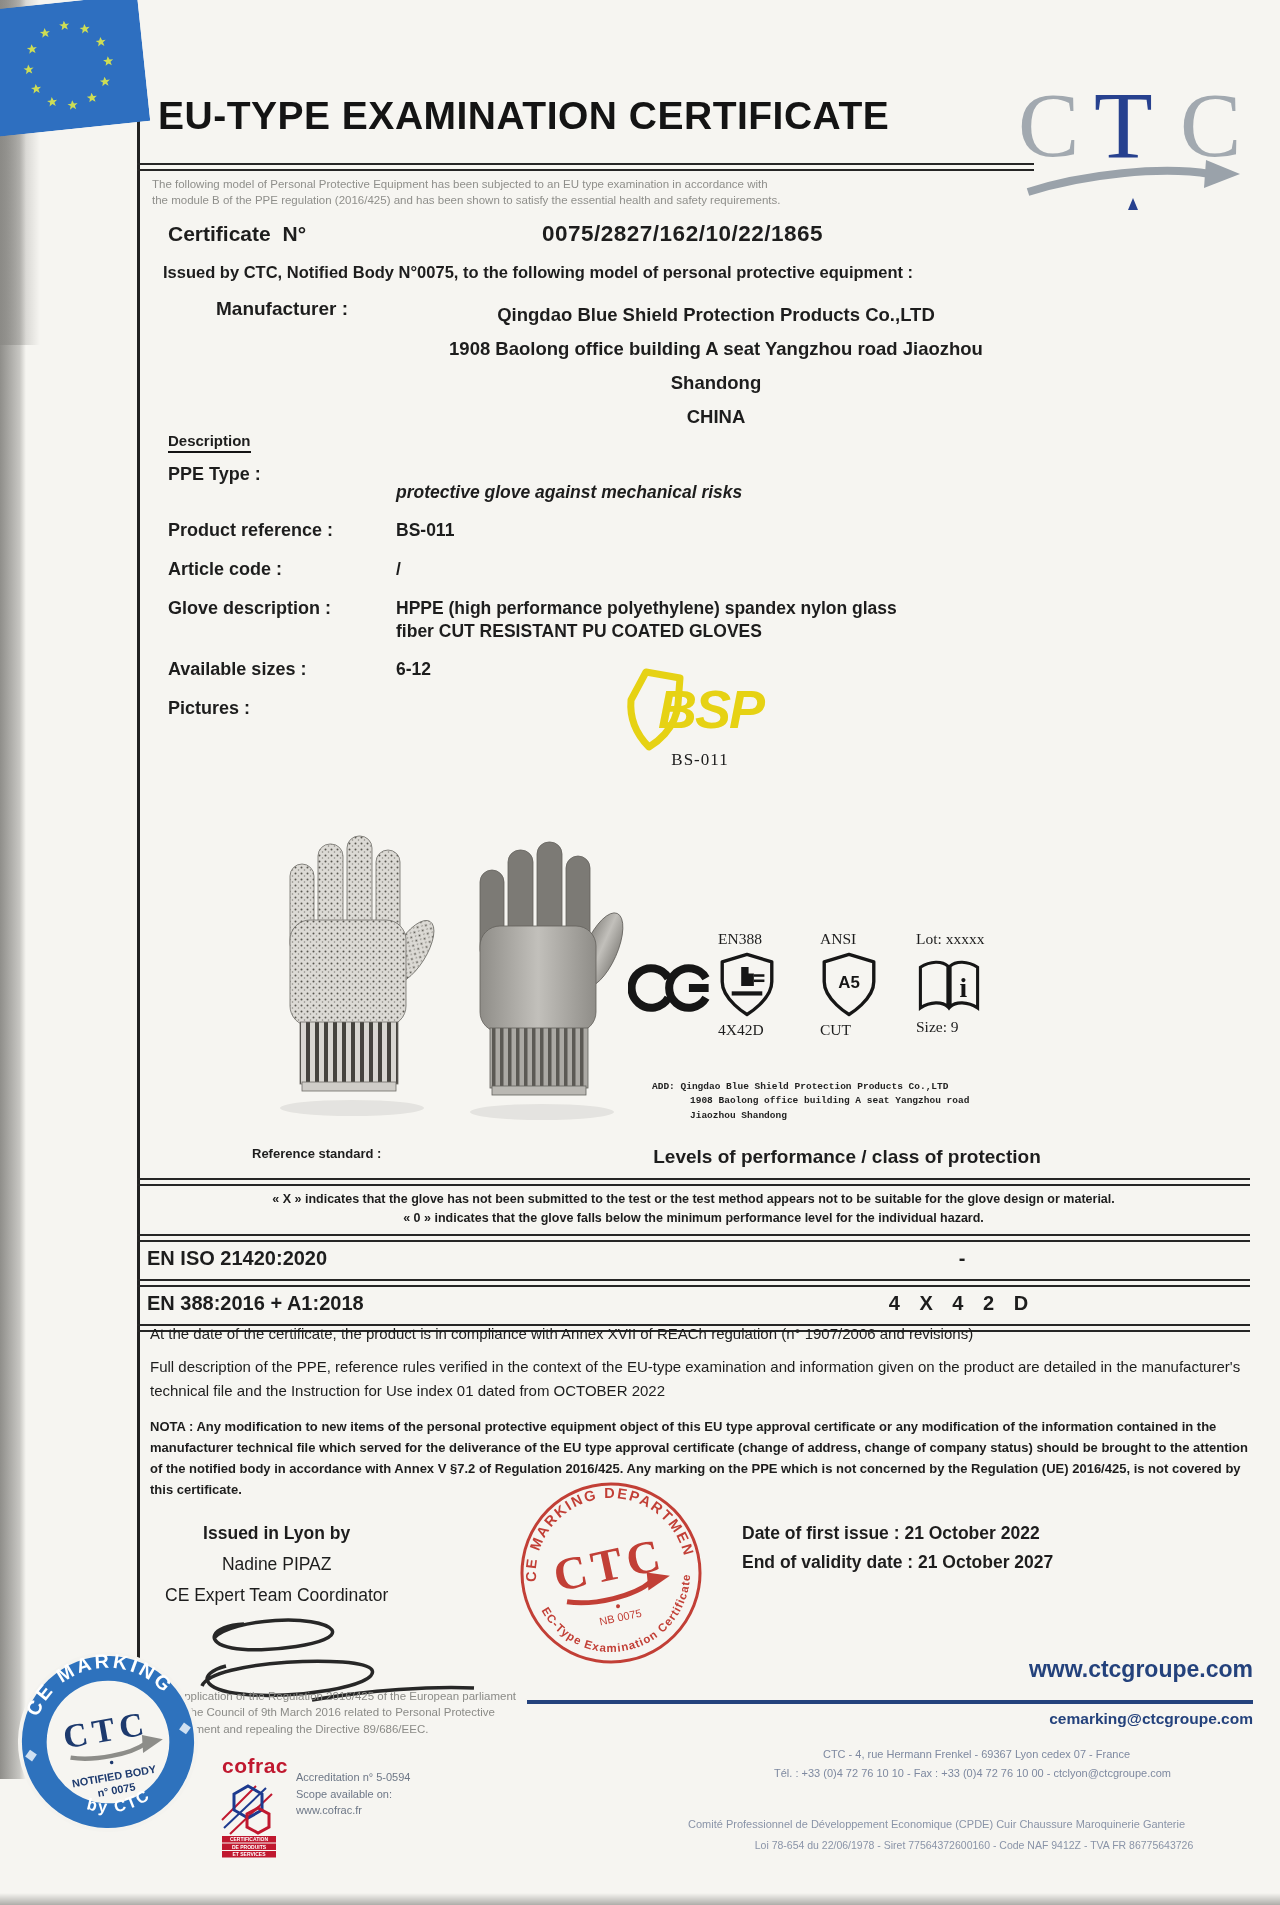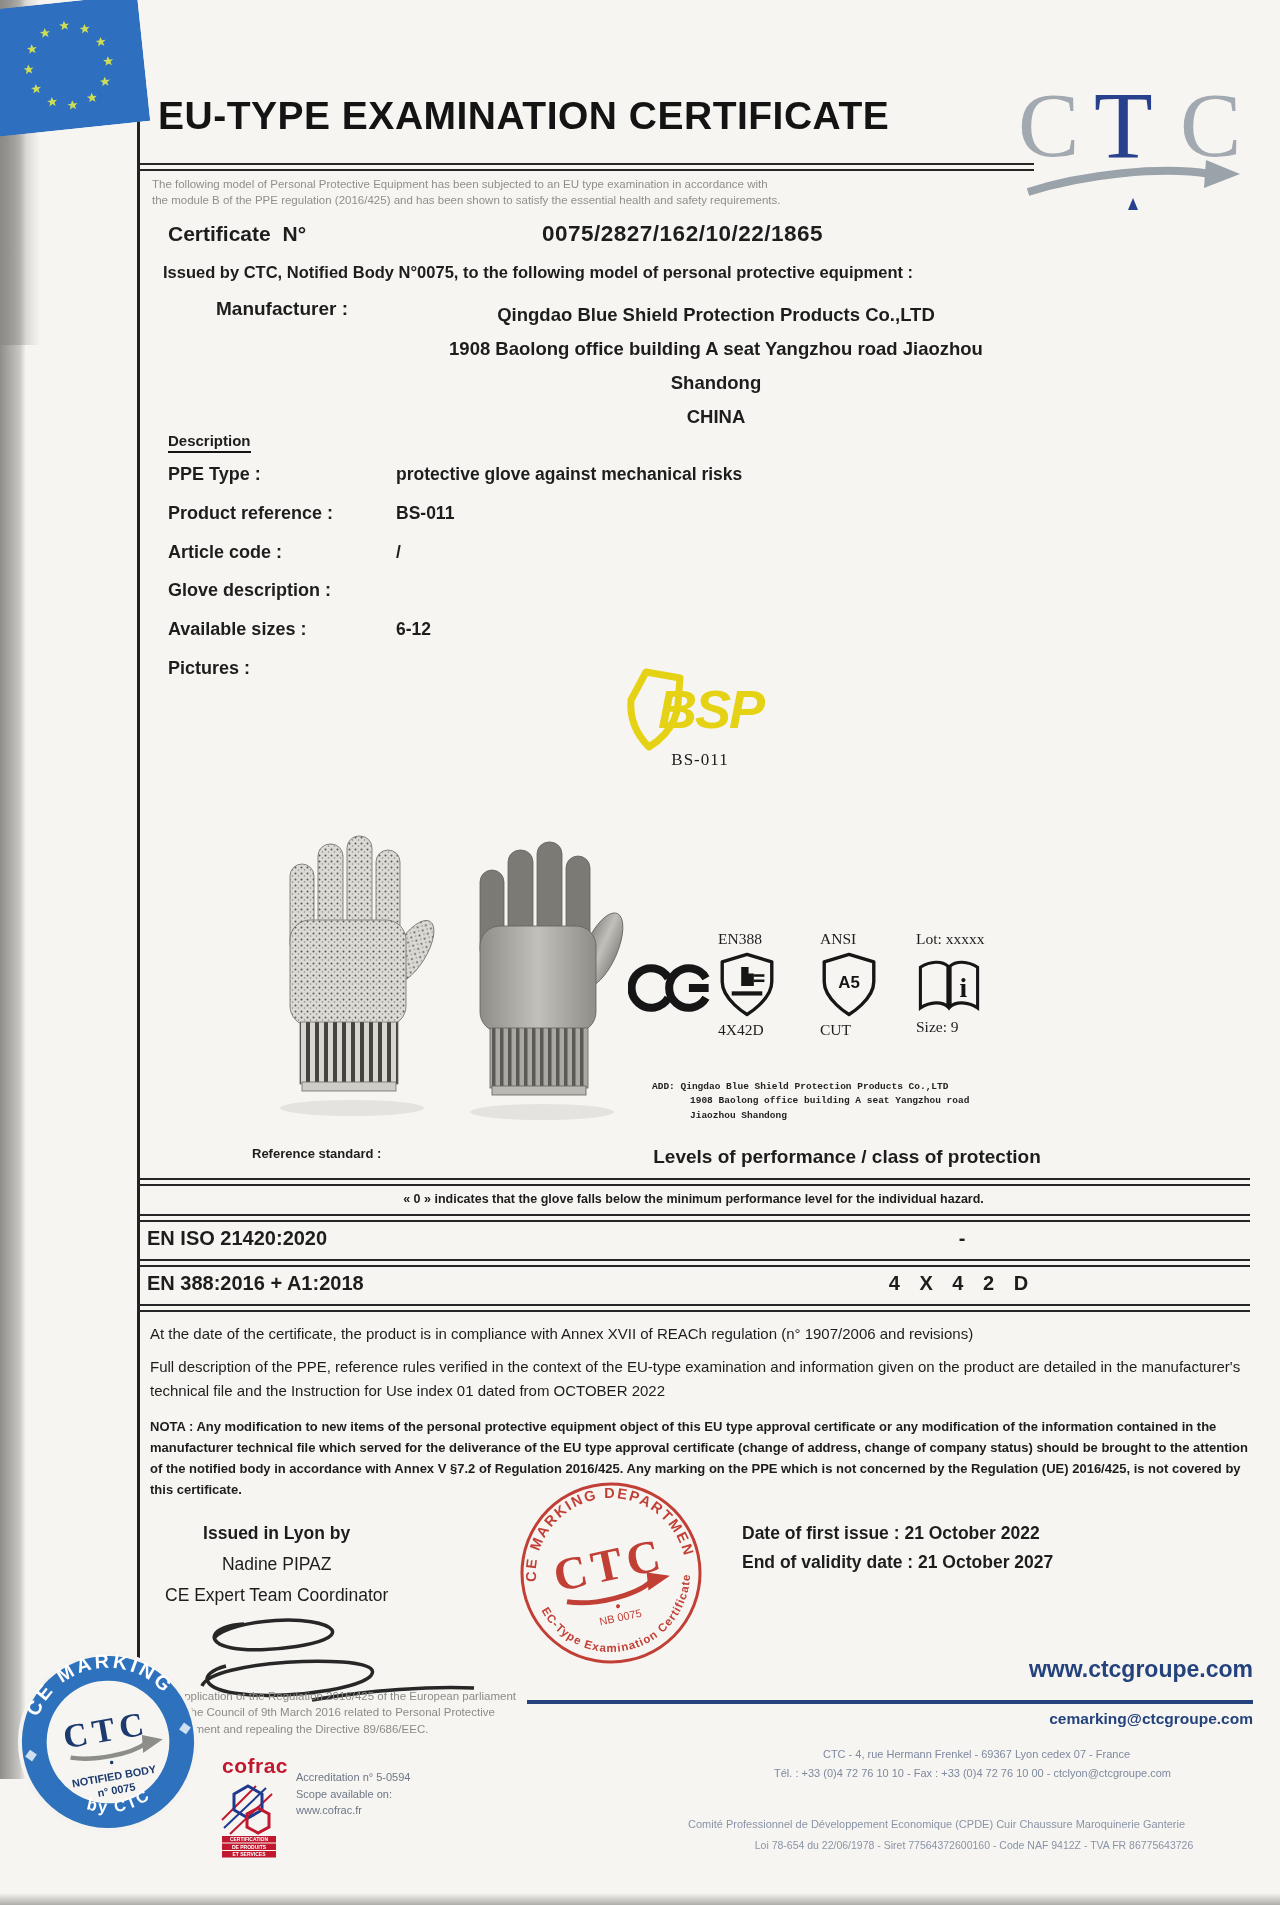--- a/index.html
+++ b/index.html
@@ -24,21 +24,21 @@
   .cert-number{font-size:22.5px;font-weight:bold;letter-spacing:.5px;}
   .issued-line{left:163px;top:263px;font-size:16.5px;font-weight:600;}
   .manu{left:168px;top:298px;display:flex;text-align:center;}
   .manu-label{width:228px;font-size:19px;font-weight:bold;}
   .manu-values{width:640px;font-size:18.5px;font-weight:bold;line-height:34px;}
   .desc-heading{left:168px;top:432px;font-size:15px;font-weight:bold;border-bottom:2.5px solid #141414;padding-bottom:2px;}
   .fields{left:168px;top:463px;width:880px;}
   .frow{display:flex;margin-bottom:15px;line-height:1.32;}
   .flabel{width:228px;font-size:18px;font-weight:bold;flex:none;}
   .fval{width:640px;font-size:17.5px;font-weight:bold;white-space:pre-line;}
-  .it{}
+  .it{font-style:italic;margin-top:18px;}
   
   .gloves{left:270px;top:824px;width:382px;height:302px;}
   .bsp{left:616px;top:664px;width:168px;height:92px;}
   .bs011{left:616px;top:750px;width:168px;text-align:center;font-family:"Liberation Serif",serif;font-size:17px;letter-spacing:1px;}
   .marking{left:628px;top:930px;display:flex;align-items:flex-start;}
   .mcol{display:flex;flex-direction:column;align-items:flex-start;}
   .mtop,.mbot{font-family:"Liberation Serif",serif;font-size:15.5px;height:22px;}
   .mbot{margin-top:3px;}
   .ce-col{width:90px;padding-top:32px;}
   .addr{left:652px;top:1080px;font-family:"Liberation Mono",monospace;font-size:9.5px;font-weight:bold;line-height:1.5;color:#222;}
@@ -154,20 +154,22 @@
     <div class="frow">
       <span class="flabel">Product reference :</span>
       <span class="fval">BS-011</span>
     </div>
     <div class="frow">
       <span class="flabel">Article code :</span>
       <span class="fval">/</span>
     </div>
     <div class="frow">
       <span class="flabel">Glove description :</span>
+      <span class="fval">HPPE (high performance polyethylene) spandex nylon glass
+fiber CUT RESISTANT PU COATED GLOVES</span>
     </div>
     <div class="frow">
       <span class="flabel">Available sizes :</span>
       <span class="fval">6-12</span>
     </div>
     <div class="frow">
       <span class="flabel">Pictures :</span>
       <span class="fval"></span>
     </div>
   </div>
@@ -266,20 +268,21 @@
     <div class="ind">Jiaozhou Shandong</div>
   </div>
 
   <div class="abs rtable">
     <div class="t-header">
       <span class="t-h1">Reference standard :</span>
       <span class="t-h2">Levels of performance / class of protection</span>
     </div>
     <div class="hr2"></div>
     <div class="t-notes">
+      <div>« X » indicates that the glove has not been submitted to the test or the test method appears not to be suitable for the glove design or material.</div>
       <div>« 0 » indicates that the glove falls below the minimum performance level for the individual hazard.</div>
     </div>
     <div class="hr2"></div>
     <div class="t-row">
       <span class="std">EN ISO 21420:2020</span>
       <span class="lvl">-</span>
     </div>
     <div class="hr2"></div>
     <div class="t-row">
       <span class="std">EN 388:2016 + A1:2018</span>

